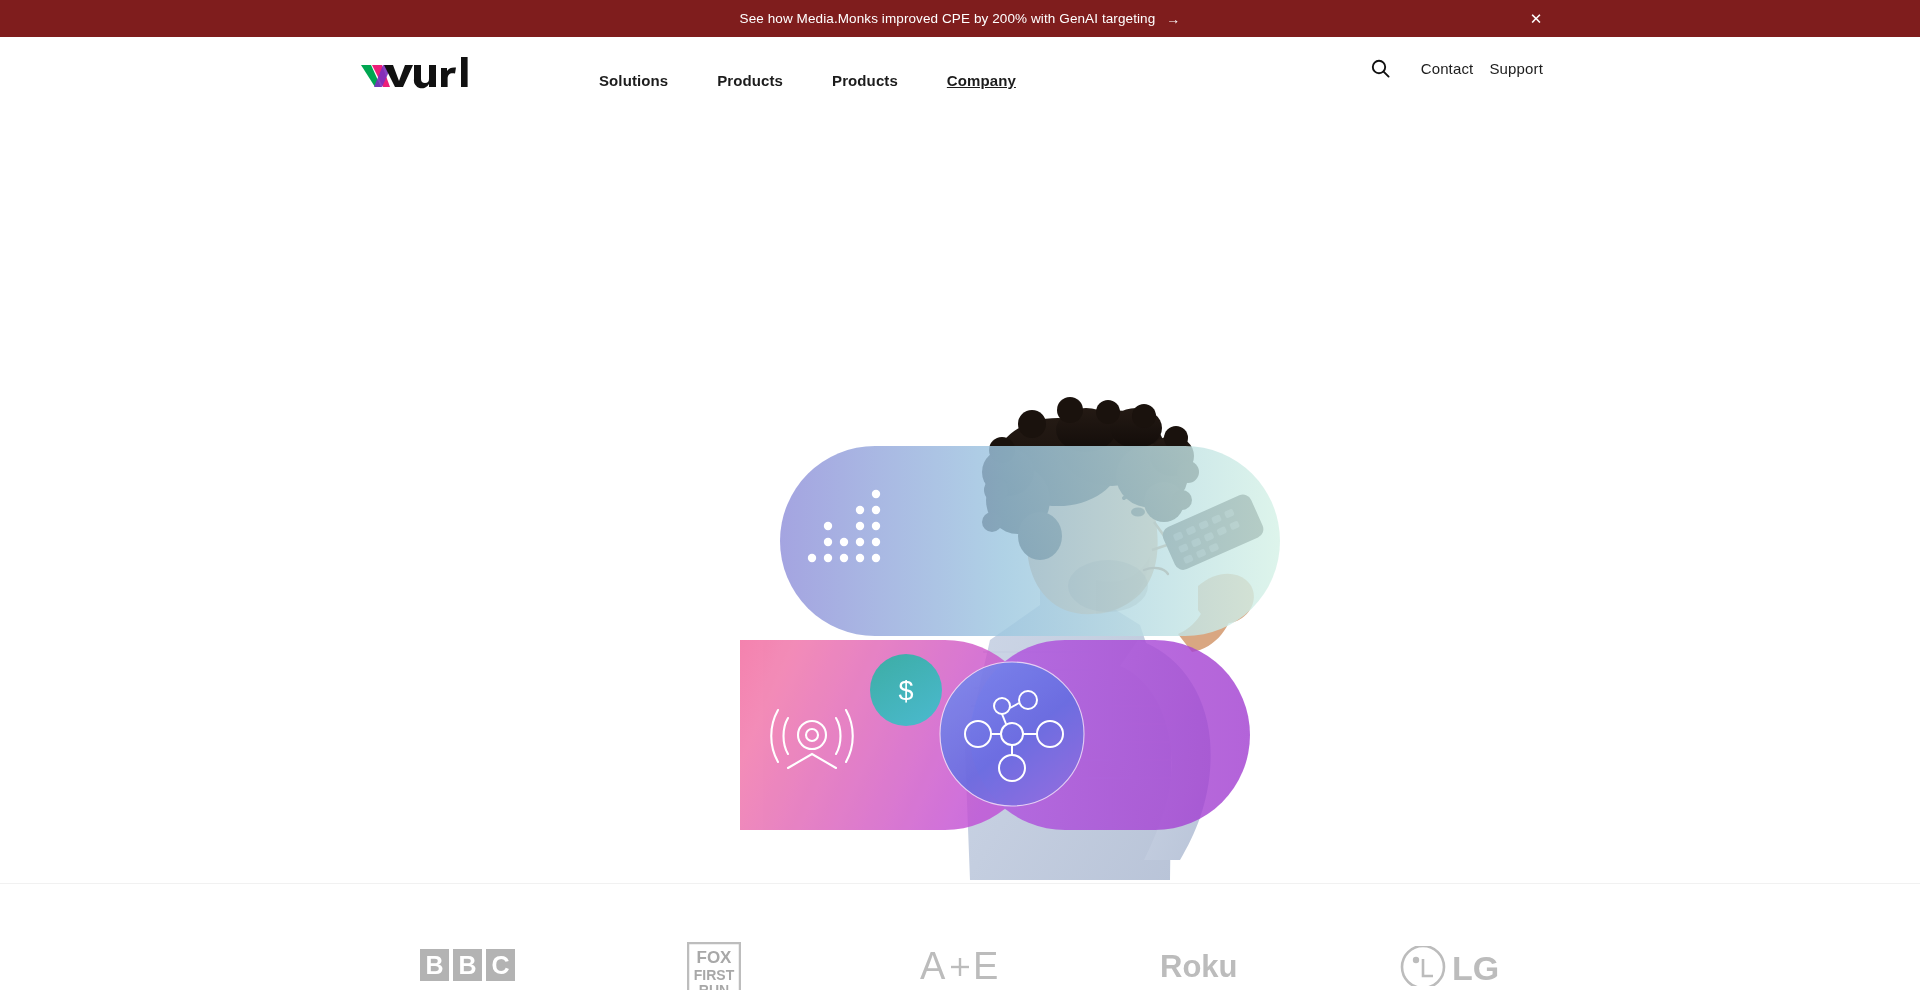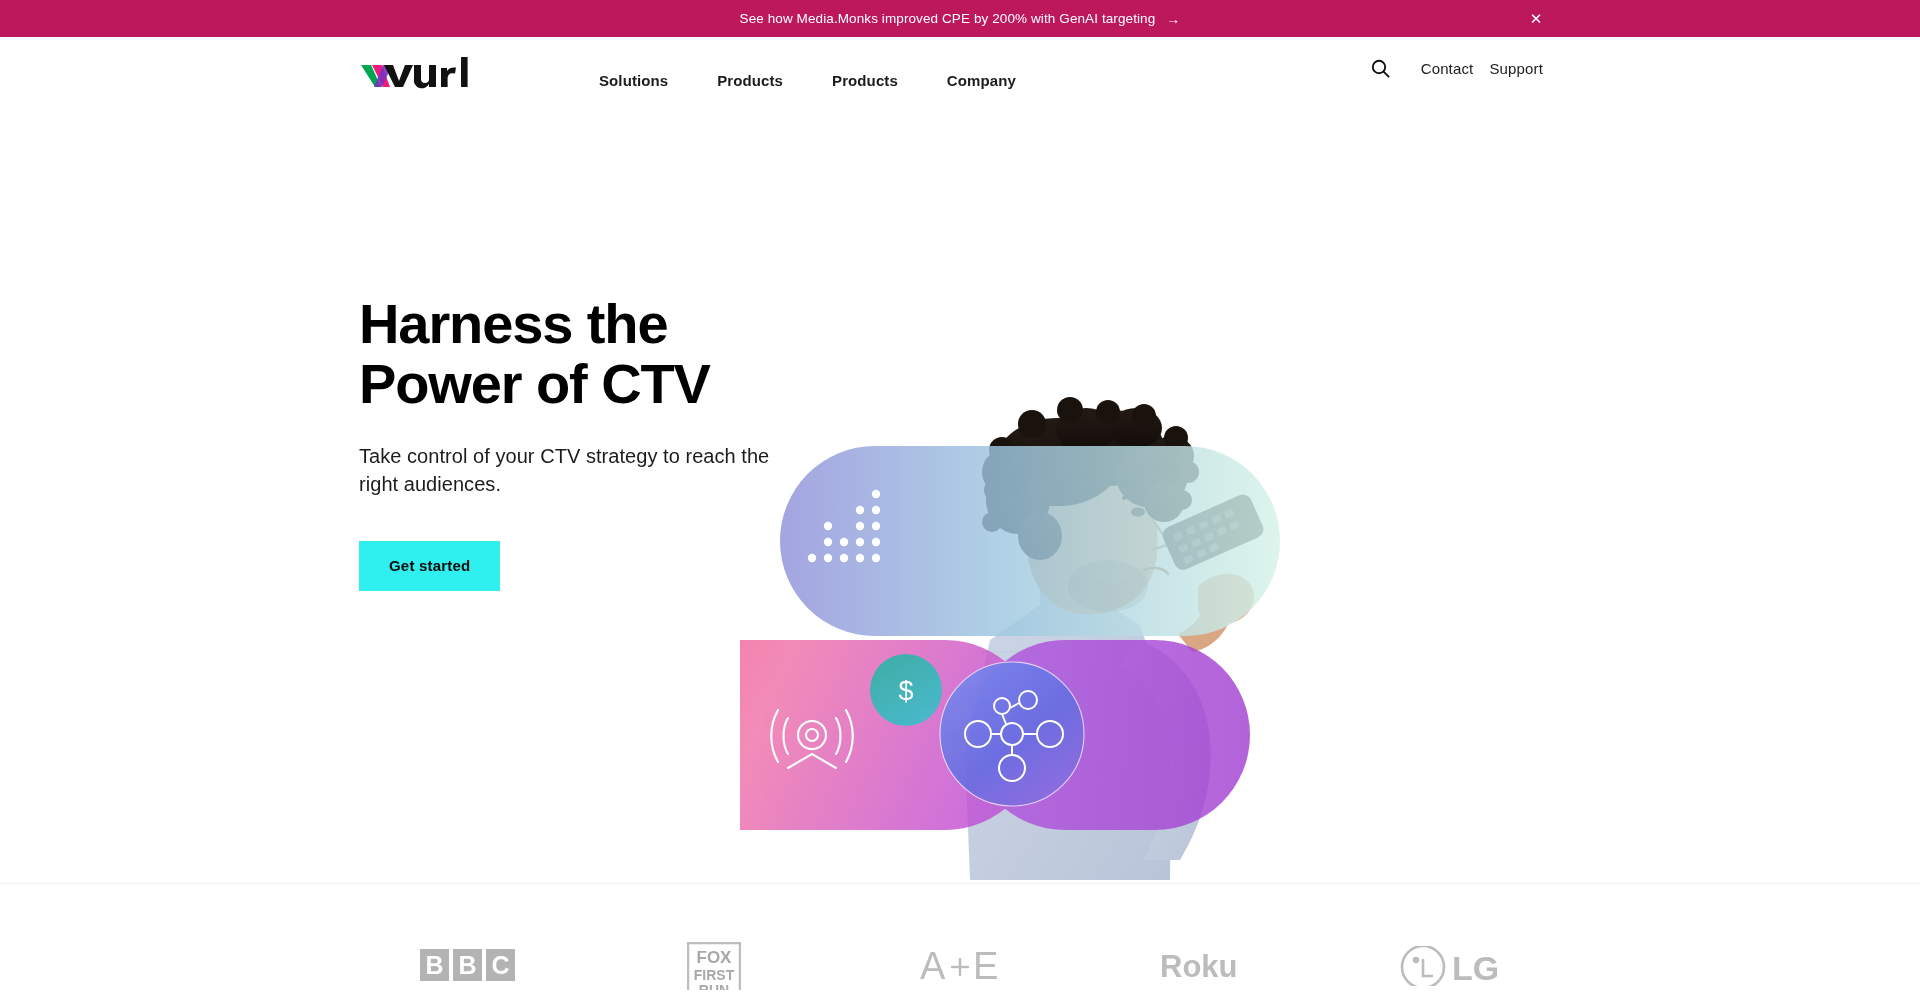--- a/index.html
+++ b/index.html
@@ -7,21 +7,21 @@
     width: 1920px; height: 993px;
     background: #ffffff;
     font-family: "Liberation Sans", sans-serif;
     overflow: hidden;
   }
 
   
   .banner {
     position: relative;
     height: 37px;
-    background: #be185d;
+    background: #7f1d1d;
     display: flex;
     align-items: center;
     justify-content: center;
   }
   .banner-link {
     display: flex;
     align-items: center;
     gap: 11px;
     color: #ffffff;
     font-size: 13.5px;
@@ -67,21 +67,21 @@
     font-size: 15px;
     font-weight: bold;
     color: #1c1c1c;
     letter-spacing: .1px;
     cursor: pointer;
     padding: 8px 0;
     margin-right: 49px;
     white-space: nowrap;
     margin-top: 24px;
   }
-  .nav-item:last-child { margin-right: 0; }
+  .nav-item:last-child { margin-right: 0; text-decoration: underline; }
 
   .header-right {
     margin-left: auto;
     display: flex;
     align-items: center;
     gap: 0;
   }
   .search-btn {
     width: 26px; height: 26px;
     display: flex; align-items: center; justify-content: center;
@@ -221,28 +221,20 @@
       </svg>
     </button>
     <span class="util-link">Contact</span>
     <span class="util-link">Support</span>
   </div>
 
 </header>
 
 <section class="hero">
 
-  <div class="hero-copy">
-    <h1 class="hero-title">
-      <span>Harness the</span><br>
-      <span>Power of CTV</span>
-    </h1>
-    <p class="hero-sub">Take control of your CTV strategy to reach the right audiences.</p>
-    <button class="cta">Get started</button>
-  </div>
 
   <div class="hero-art">
     <svg width="640" height="490" viewBox="0 0 640 490" aria-hidden="true">
       <defs>
         <linearGradient id="gPillTop" x1="0" y1="0" x2="1" y2="0">
           <stop offset="0%" stop-color="#9090DA"></stop>
           <stop offset="45%" stop-color="#9EC8E0"></stop>
           <stop offset="100%" stop-color="#D6F2E7"></stop>
         </linearGradient>
         <linearGradient id="gPinkPill" x1="0" y1="0" x2="1" y2="0.2">

